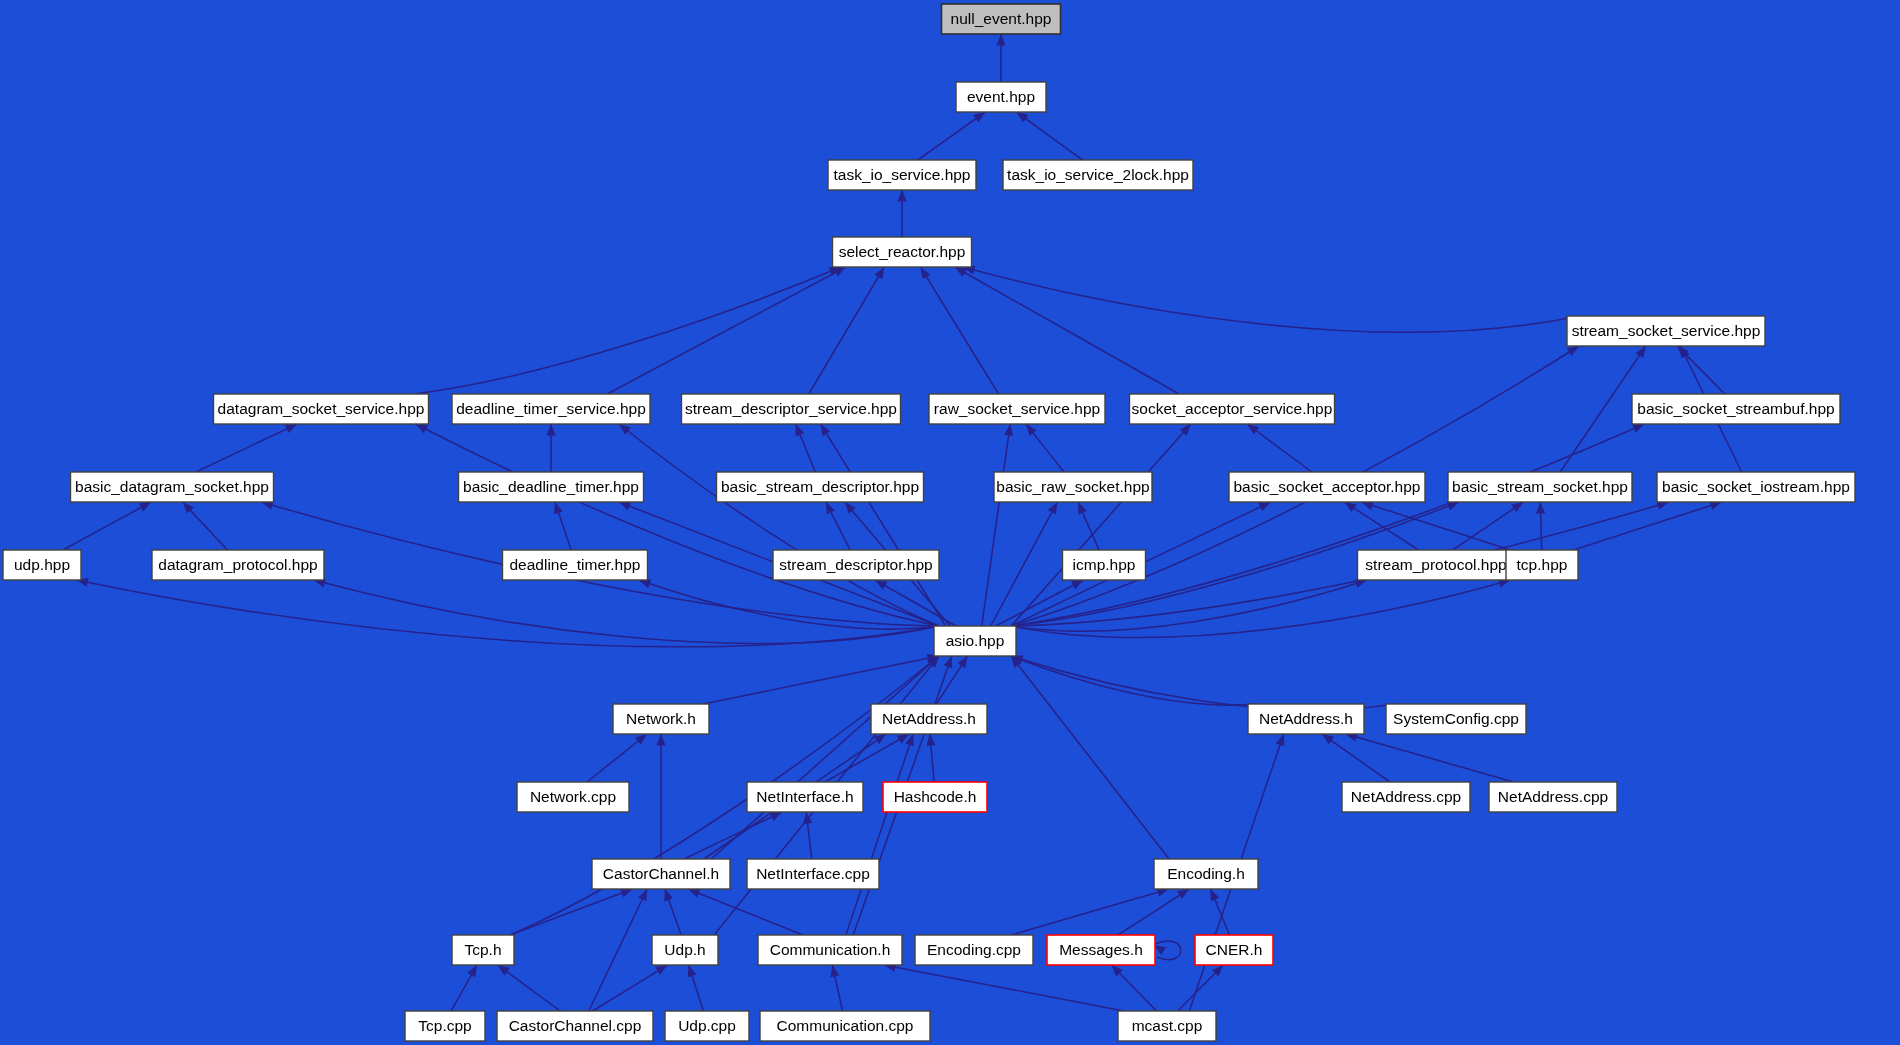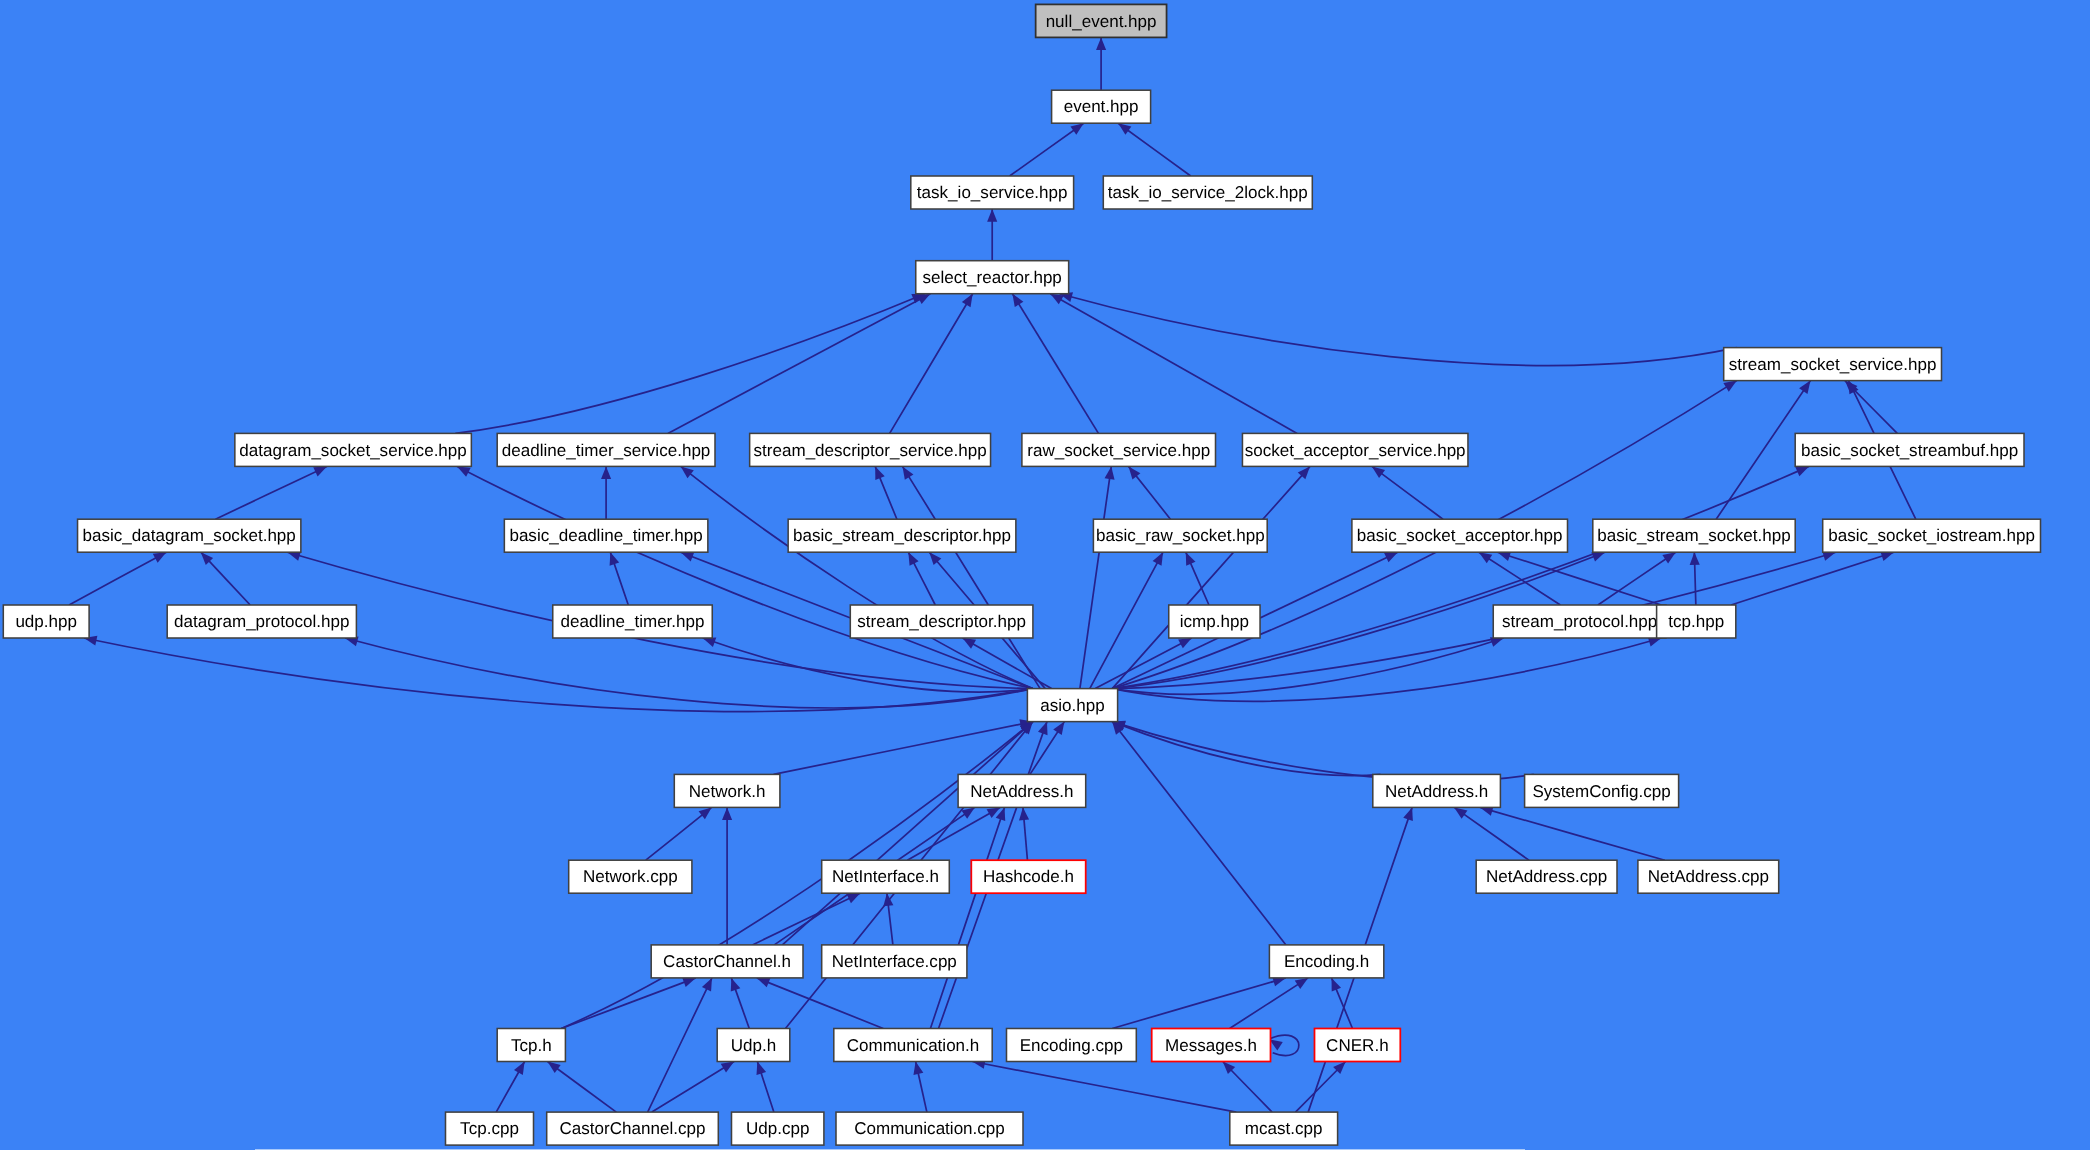--- a/index.html
+++ b/index.html
@@ -4,21 +4,21 @@
 <style>
   html, body {
     margin: 0;
     padding: 0;
     background: #ffffff;
   }
   #graph-root {
     position: relative;
     width: 1900px;
     height: 1045px;
-    background: #3b82f6;
+    background: #1d4ed8;
     font-family: "Liberation Sans", sans-serif;
     overflow: hidden;
   }
   svg#graph-svg {
     position: absolute;
     top: 0; left: 0;
     width: 1900px;
     height: 1045px;
     display: block;
   }

